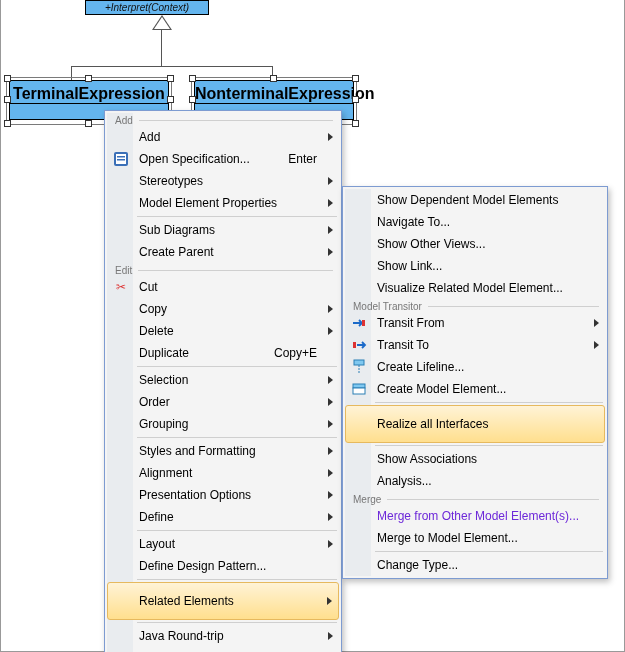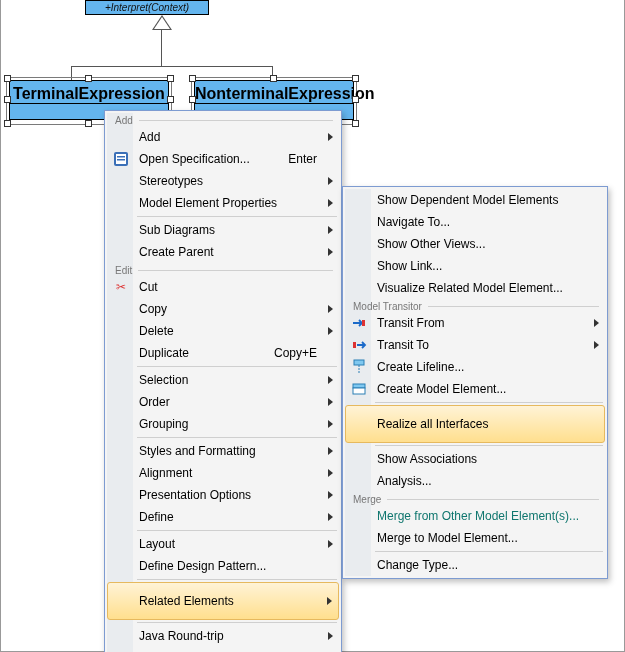--- a/index.html
+++ b/index.html
@@ -91,21 +91,21 @@
   .menu-item {
     position: relative;
     display: flex;
     align-items: center;
     height: 22px;
     padding-left: 32px;
     padding-right: 22px;
     white-space: nowrap;
     cursor: default;
   }
-  .menu-item.disabled { color: #0f766e; }
+  .menu-item.disabled { color: #6d28d9; }
   .menu-item .shortcut {
     margin-left: auto;
     color: #000;
     padding-left: 20px;
   }
   .menu-item .sub {
     position:absolute; right:6px; top:50%; transform:translateY(-50%);
     width:0;height:0;border-top:4px solid transparent;border-bottom:4px solid transparent;border-left:5px solid #333;
   }
   .menu-item.highlight {

